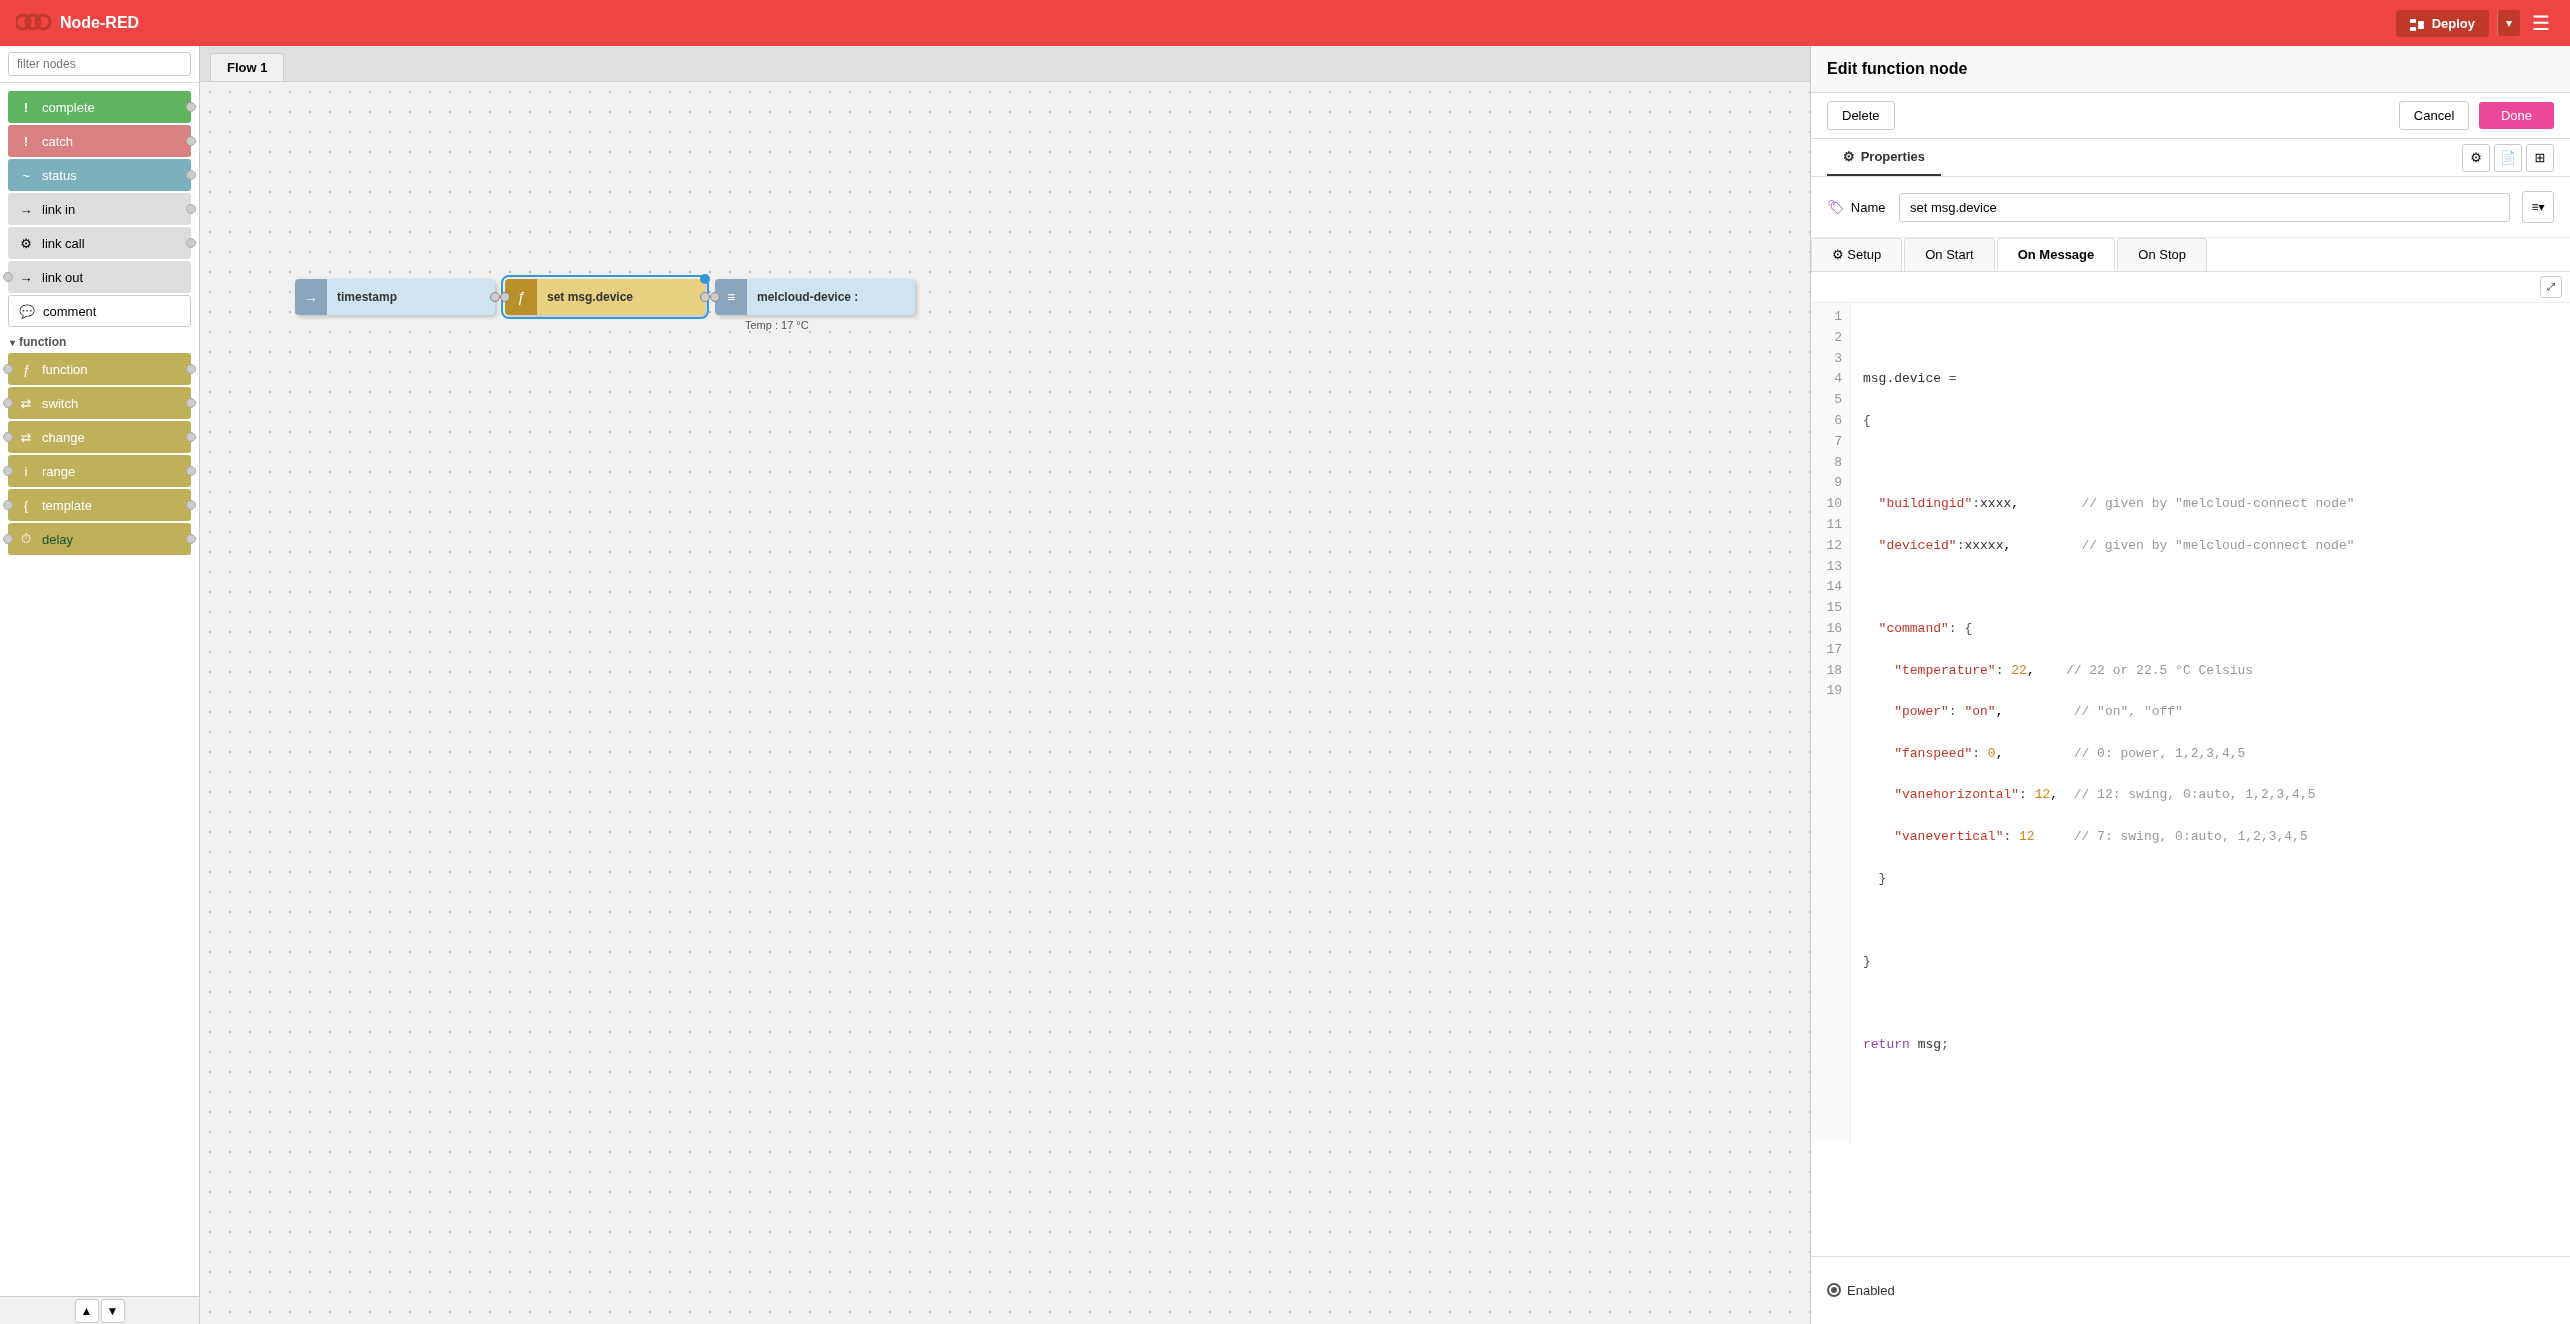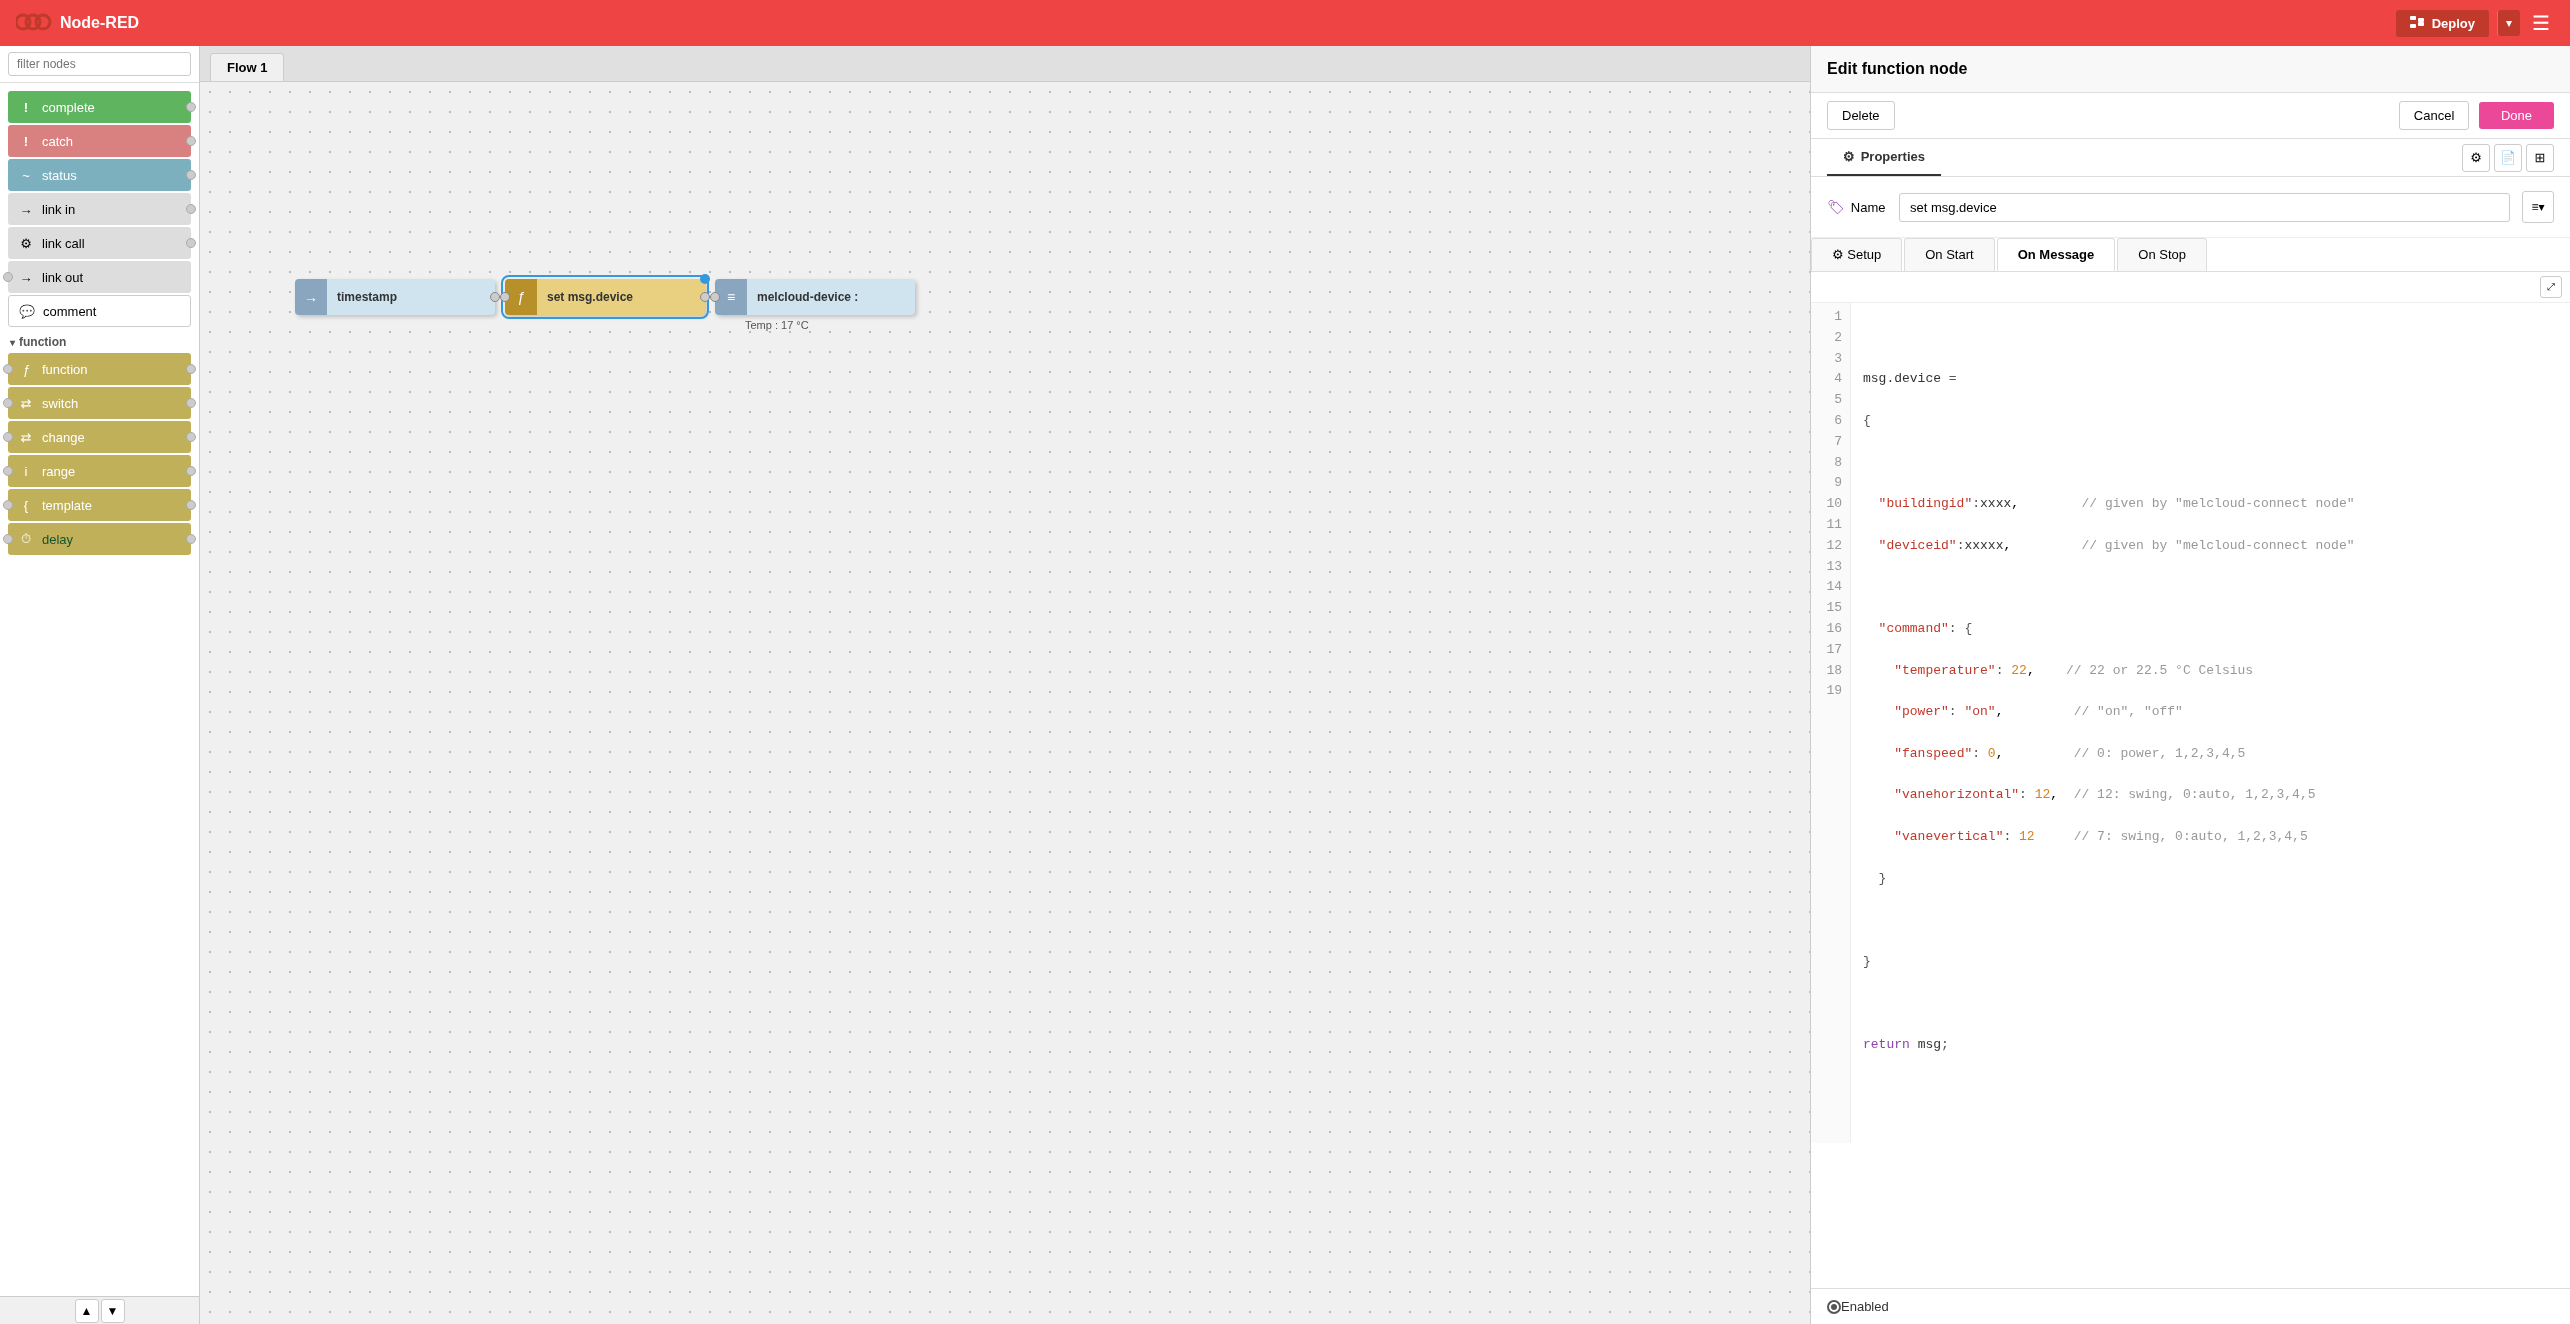--- a/index.html
+++ b/index.html
@@ -7,21 +7,21 @@
 
     
     #topbar {
       display: flex; align-items: center; justify-content: space-between;
       background: #ef4444; color: #fff; height: 46px; padding: 0 16px;
     }
     #topbar-left { display: flex; align-items: center; gap: 10px; }
     #topbar-logo { display: flex; align-items: center; gap: 8px; }
     #topbar-right { display: flex; align-items: center; gap: 8px; }
     .deploy-btn {
-      display: flex; align-items: flex-start; background: #c0392b; color: #fff;
+      display: flex; align-items: flex-end; background: #c0392b; color: #fff;
       border: none; border-radius: 3px; padding: 6px 14px; cursor: pointer;
       font-size: 13px; font-weight: 600; gap: 6px;
     }
     .deploy-dropdown {
       background: #c0392b; border: none; color: #fff; padding: 6px 8px;
       border-radius: 3px; cursor: pointer; font-size: 12px;
       border-left: 1px solid rgba(255,255,255,0.3);
     }
     .hamburger-btn {
       background: none; border: none; color: #fff; font-size: 20px; cursor: pointer; padding: 4px;
@@ -228,21 +228,21 @@
     .code-content { padding: 4px 12px; flex: 1; white-space: pre; }
     .code-line { display: block; }
     .c-str { color: #c0392b; }
     .c-num { color: #d4821a; }
     .c-comment { color: #999; }
     .c-kw { color: #8e44ad; }
     .c-prop { color: #333; }
     .c-op { color: #555; }
 
     #edit-footer {
-      padding: 10px 16px; border-top: 1px solid #ddd; display: flex; align-items: center; gap: 0;
+      padding: 26px 16px; border-top: 1px solid #ddd; display: flex; gap: 6px;
     }
     .enabled-circle {
       width: 14px; height: 14px; border-radius: 50%; border: 2px solid #555;
       display: flex; align-items: center; justify-content: center;
     }
     .enabled-circle-inner { width: 6px; height: 6px; border-radius: 50%; background: #555; }
     .enabled-label { font-size: 13px; color: #333; }
   </style>
 </head>
 <body>

